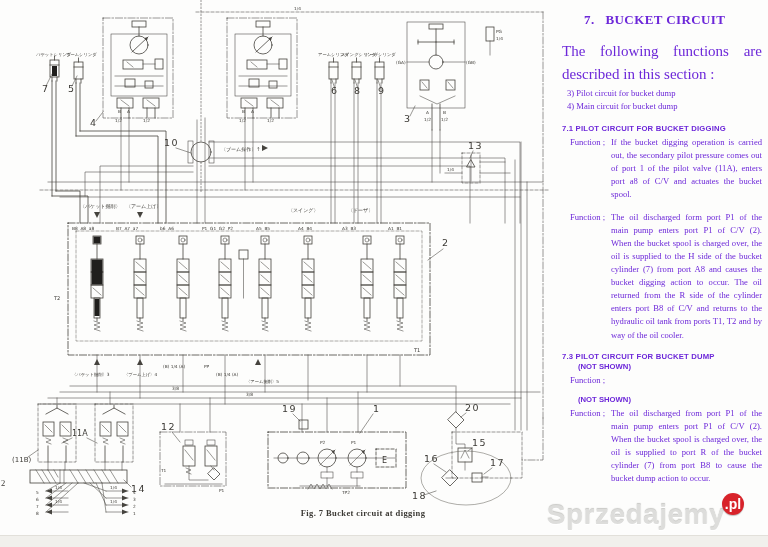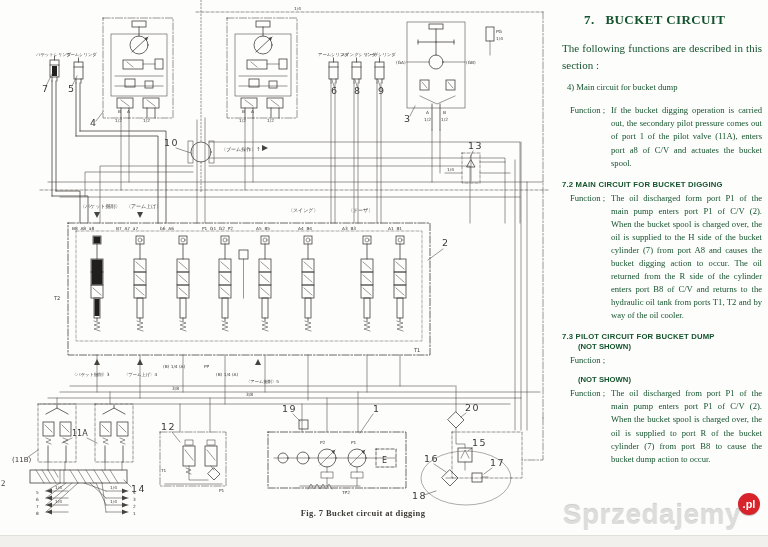--- a/index.html
+++ b/index.html
@@ -15,40 +15,40 @@
   .dashdot{stroke-dasharray:7 2 1.5 2;}
   .fillk{fill:#45433e;stroke:none;}
   .dark{fill:#201f1d;stroke:none;}
   svg text{font-family:"DejaVu Sans",sans-serif;fill:#3b3934;}
   .t4{font-size:4.3px;} .t5{font-size:5px;}
   .t7{font-size:7px;} .t8{font-size:8px;}
   .num{font-size:9.5px;letter-spacing:1.5px;}
   .pre{white-space:pre;}
   .capt{font-family:"Liberation Serif",serif;font-size:8.5px;font-weight:bold;letter-spacing:.4px;}
   
-  .article{position:absolute;left:562px;top:8px;width:200px;color:#14532d;}
+  .article{position:absolute;left:562px;top:8px;width:200px;color:#6d28d9;}
   .article h1{font-size:13px;font-weight:bold;margin:4px 0 12px 0;padding-left:22px;
               letter-spacing:.4px;white-space:pre;}
-  .intro{font-size:11px;line-height:1.5;margin:0 0 8px 0;text-align:justify;}
+  .intro{font-size:15px;line-height:1.5;margin:0 0 2px 0;text-align:justify;}
   .list-item{font-size:8.6px;line-height:1.55;padding-left:5px;}
   .article section{margin-top:10px;}
   .article h2{font-family:"Liberation Sans",sans-serif;font-size:7.7px;font-weight:bold;
               margin:0 0 3px 0;letter-spacing:.2px;}
   .article h3{font-family:"Liberation Sans",sans-serif;font-size:7.7px;font-weight:bold;
               margin:-2px 0 3px 16px;}
   .fn{display:flex;font-size:8.6px;line-height:1.52;}
   .fn-label{flex:0 0 41px;margin-left:8px;}
   .fn-body{flex:1;text-align:justify;}
   
-  .watermark{position:absolute;right:8px;bottom:16px;display:flex;align-items:flex-start;}
+  .watermark{position:absolute;right:24px;bottom:16px;display:flex;align-items:flex-start;}
   .wm-text{font-family:"Liberation Sans",sans-serif;font-weight:bold;font-size:28px;
            color:#dddddb;letter-spacing:.5px;
            text-shadow:0 1px 0 #ffffff,0 -1px 1px #c9c9c6;}
   .wm-badge{width:22px;height:22px;border-radius:50%;background:#d8232a;color:#fff;
-            font-family:"Liberation Sans",sans-serif;font-weight:bold;font-size:11px;
+            font-family:"Liberation Sans",sans-serif;font-weight:bold;font-size:14px;
             display:flex;align-items:center;justify-content:center;margin:-6px 0 0 -3px;
             box-shadow:0 1px 1px rgba(0,0,0,.25);}
   .bottom-band{position:absolute;left:0;bottom:0;width:100%;height:11px;background:#f1f0ec;
                border-top:1px solid #e2e0da;}
   .page-num{position:absolute;left:1px;top:478px;font-size:8.5px;color:#3b3934;}
 </style>
 </head>
 <body>
 
 <div class="page">
@@ -470,31 +470,32 @@
       <line x1="465" y1="462" x2="465" y2="470" class="ln thin"></line>
       <polyline points="543,418 543,460 522,460" class="ln dashdot thin" fill="none"></polyline>
     </g>
 
     <text x="363" y="516" text-anchor="middle" class="capt">Fig. 7  Bucket circuit at digging</text>
   </svg>
 
   <div class="article">
     <h1>7.   BUCKET CIRCUIT</h1>
     <p class="intro">The following functions are described in this section :</p>
+    <div class="list-item">3)  Pilot circuit for bucket dump</div>
     <div class="list-item">4)  Main circuit for bucket dump</div>
 
     <section>
+      <h2>7.1  PILOT CIRCUIT FOR BUCKET DIGGING</h2>
       <div class="fn">
         <span class="fn-label">Function ;</span>
         <span class="fn-body">If the bucket digging operation is carried out, the secondary pilot pressure comes out of port 1 of the pilot valve (11A), enters port a8 of C/V and actuates the bucket spool.</span>
       </div>
     </section>
 
     <section>
-      <h2>7.2  MAIN CIRCUIT FOR BUCKET DIGGING</h2>
       <div class="fn">
         <span class="fn-label">Function ;</span>
         <span class="fn-body">The oil discharged form port P1 of the main pump enters port P1 of C/V (2). When the bucket spool is charged over, the oil is supplied to the H side of the bucket cylinder (7) from port A8 and causes the bucket digging action to occur. The oil returned from the R side of the cylinder enters port B8 of C/V and returns to the hydraulic oil tank from ports T1, T2 and by way of the oil cooler.</span>
       </div>
     </section>
 
     <section>
       <h2>7.3  PILOT CIRCUIT FOR BUCKET DUMP</h2>
       <h3>(NOT SHOWN)</h3>
       <div class="fn">

